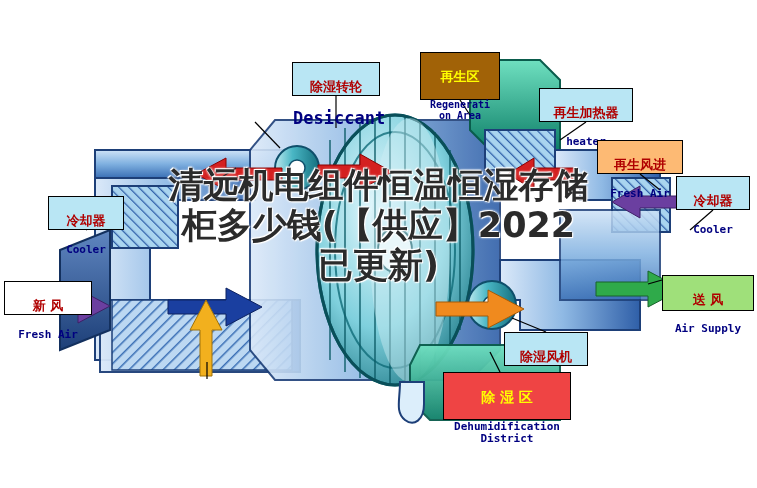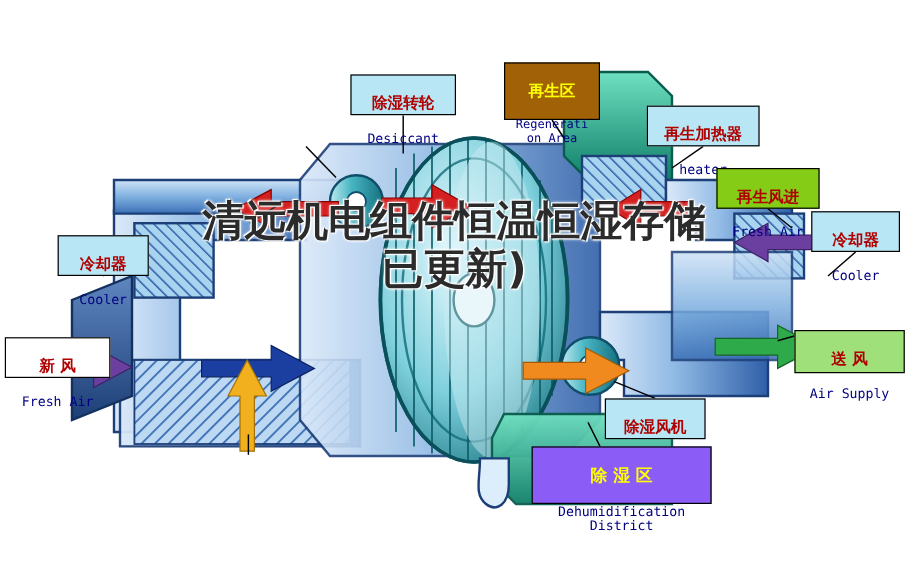--- a/index.html
+++ b/index.html
@@ -2,21 +2,21 @@
 <html><head>
 <meta charset="utf-8">
 <style>
   html,body{margin:0;padding:0;}
   body{width:757px;height:488px;background:#ffffff;font-family:"Liberation Sans",sans-serif;overflow:hidden;}
   #stage{position:relative;width:757px;height:488px;overflow:hidden;background:#fff;}
   #diagram{position:absolute;left:0;top:0;width:757px;height:488px;}
   .lbl{position:absolute;box-sizing:border-box;border:1px solid #000;text-align:center;line-height:1.05;
        font-family:"Liberation Serif",serif;font-weight:bold;white-space:pre-line;}
   .lbl .cn{display:block;font-family:"DejaVu Sans","Liberation Sans",sans-serif;font-weight:bold;}
-  .lbl .en{display:block;font-family:"DejaVu Sans Mono","Liberation Mono",monospace;font-weight:normal;}
+  .lbl .en{display:block;font-family:"DejaVu Sans Mono","Liberation Mono",monospace;font-weight:bold;}
   
   #watermark{position:absolute;left:0;top:165px;width:757px;text-align:center;
       font-family:"DejaVu Sans","Liberation Sans",sans-serif;font-weight:bold;font-size:35px;
       line-height:40px;color:#2b2b2b;letter-spacing:0px;
       text-shadow:0 0 3px #ffffff,0 0 3px #ffffff,1px 1px 0 #ffffff,-1px -1px 0 #ffffff;}
 </style>
 </head>
 <body>
 
 <div id="stage">
@@ -160,36 +160,36 @@
       <line x1="48" y1="298" x2="22" y2="300"></line>
       <line x1="662" y1="280" x2="648" y2="284"></line>
       <line x1="546" y1="332" x2="512" y2="318"></line>
       <line x1="207" y1="379" x2="207" y2="362"></line>
       <line x1="500" y1="372" x2="490" y2="352"></line>
     </g>
   </svg>
 
   <div class="lbl" style="left:292px;top:62px;width:88px;height:34px;background:#b9e6f4;">
     <span class="cn" style="color:#b00000;font-size:13px;">除湿转轮</span>
-    <span class="en" style="color:#000080;font-size:11px;">Desiccant</span>
+    <span class="en" style="color:#000080;font-size:17px;">Desiccant</span>
   </div>
 
   <div class="lbl" style="left:420px;top:52px;width:80px;height:48px;background:#a16207;">
     <span class="cn" style="color:#ffff00;font-size:13px;">再生区</span>
     <span class="en" style="color:#000080;font-size:10px;">Regenerati
 on Area</span>
   </div>
 
 
   <div class="lbl" style="left:539px;top:88px;width:94px;height:34px;background:#b9e6f4;">
     <span class="cn" style="color:#b00000;font-size:13px;">再生加热器</span>
     <span class="en" style="color:#000080;font-size:11px;">heater</span>
   </div>
 
-  <div class="lbl" style="left:597px;top:140px;width:86px;height:34px;background:#84cc16;">
+  <div class="lbl" style="left:597px;top:140px;width:86px;height:34px;background:#fdba74;">
     <span class="cn" style="color:#b00000;font-size:13px;">再生风进</span>
     <span class="en" style="color:#000080;font-size:11px;">Fresh Air</span>
   </div>
 
 
   <div class="lbl" style="left:48px;top:196px;width:76px;height:34px;background:#b9e6f4;">
     <span class="cn" style="color:#b00000;font-size:13px;">冷却器</span>
     <span class="en" style="color:#000080;font-size:11px;">Cooler</span>
   </div>
 
@@ -207,24 +207,25 @@
     <span class="cn" style="color:#b00000;font-size:13px;">送  风</span>
     <span class="en" style="color:#000080;font-size:11px;">Air Supply</span>
   </div>
 
   <div class="lbl" style="left:504px;top:332px;width:84px;height:34px;background:#b9e6f4;">
     <span class="cn" style="color:#b00000;font-size:13px;">除湿风机</span>
     <span class="en" style="color:#000080;font-size:11px;">Blower</span>
   </div>
 
 
-  <div class="lbl" style="left:443px;top:372px;width:150px;height:48px;background:#8b5cf6;">
+  <div class="lbl" style="left:443px;top:372px;width:128px;height:48px;background:#ef4444;">
     <span class="cn" style="color:#ffff00;font-size:14px;">除 湿 区</span>
     <span class="en" style="color:#000080;font-size:11px;">Dehumidification
 District</span>
   </div>
 
   <div id="watermark">
     <div>清远机电组件恒温恒湿存储</div>
+    <div>柜多少钱(【供应】2022</div>
     <div>已更新)</div>
   </div>
 
 </div>
 
 </body></html>

